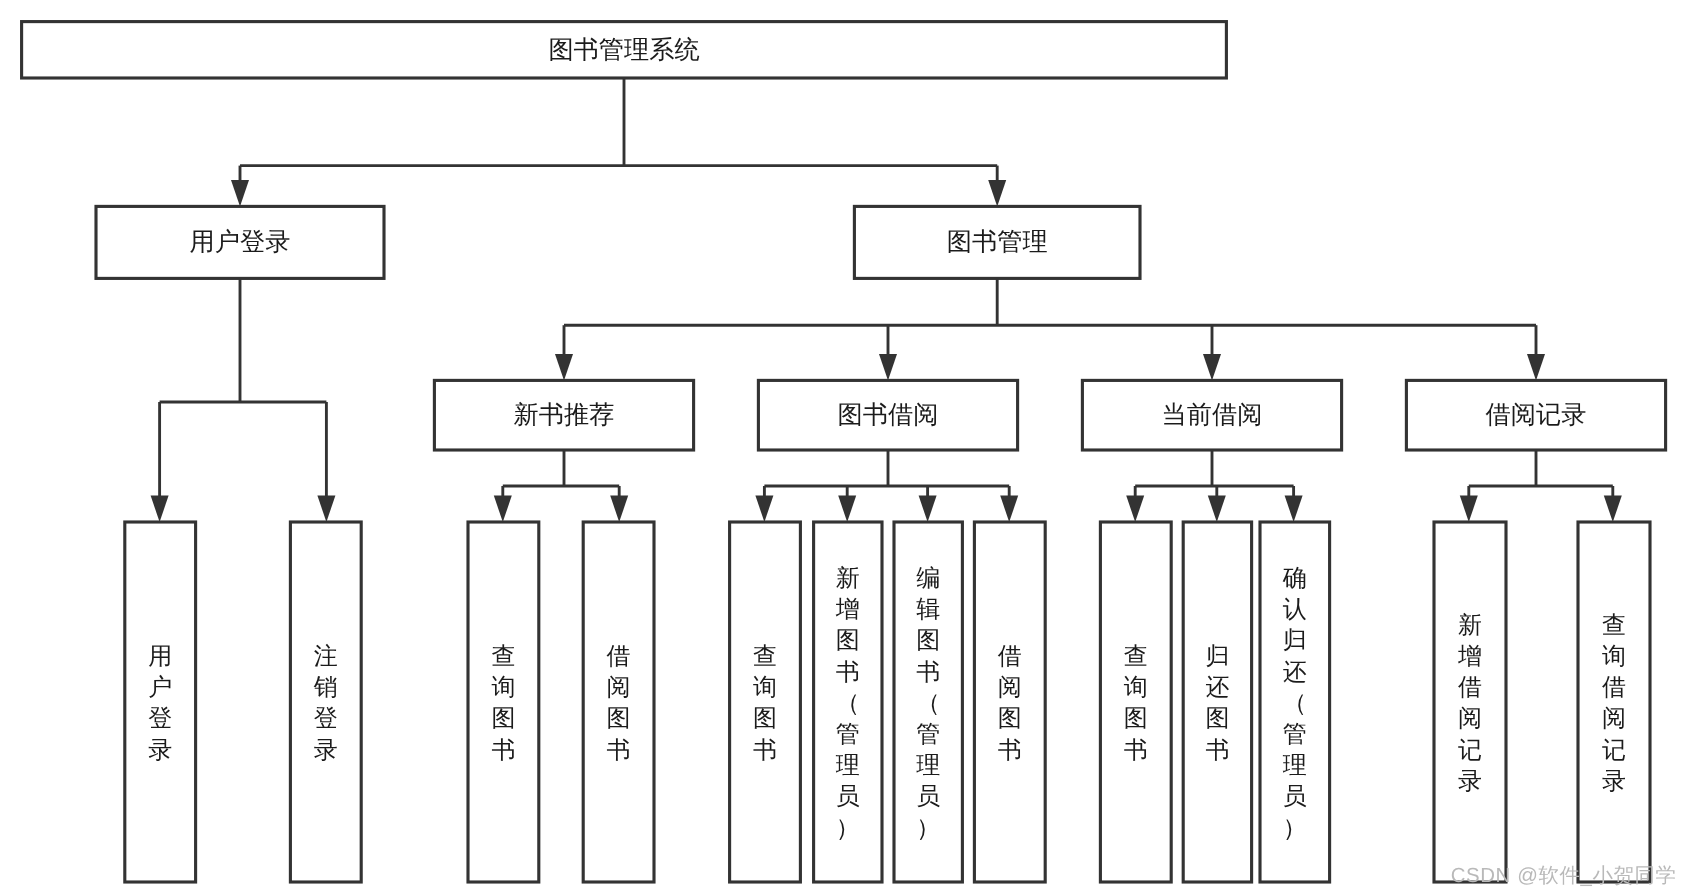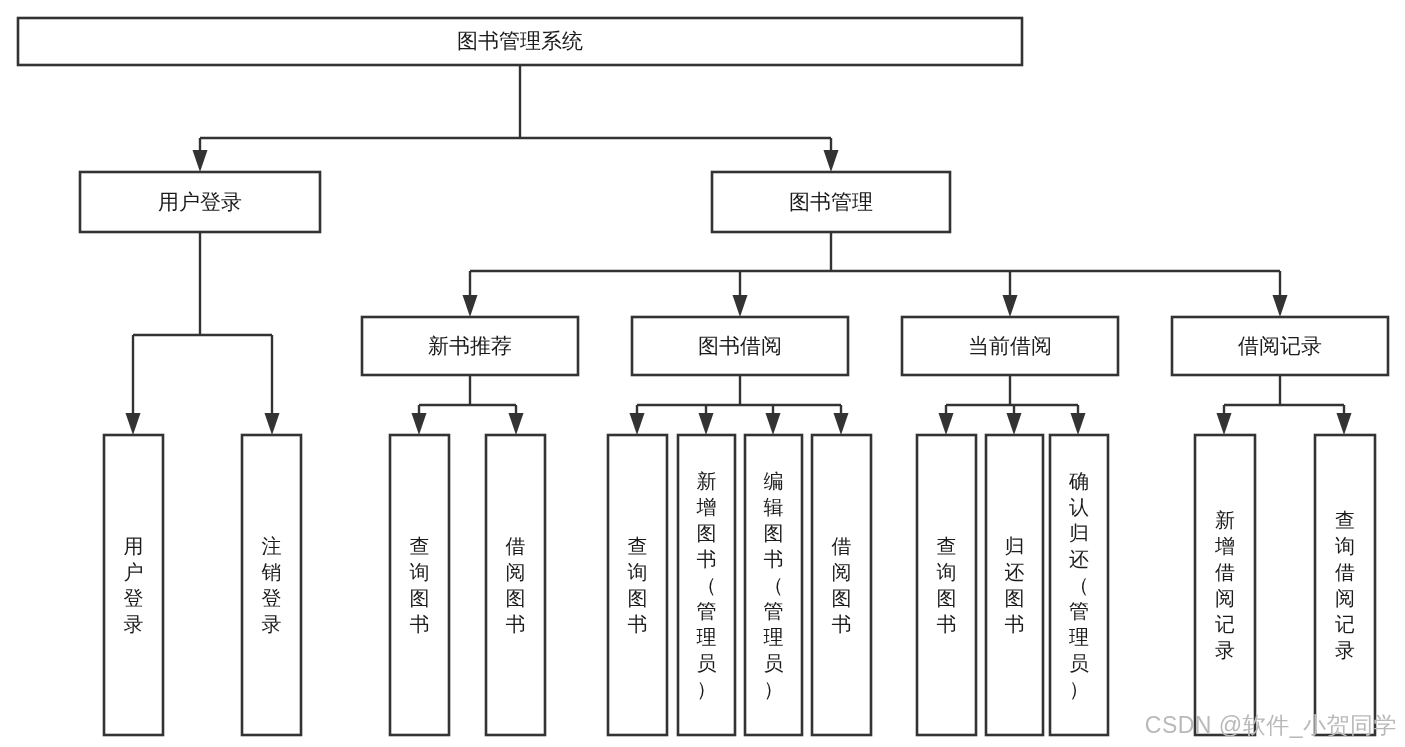--- a/index.html
+++ b/index.html
@@ -55,21 +55,21 @@
     font-family: "Liberation Sans", "DejaVu Sans", sans-serif;
     font-size: 20px;
     fill: #1b1b1b;
     text-anchor: middle;
   }
   .watermark-text {
     position: absolute;
     right: 8px;
     bottom: 6px;
     font-family: "Liberation Sans", "DejaVu Sans", sans-serif;
-    font-size: 23px;
+    font-size: 17px;
     color: #b9b9b9;
     white-space: nowrap;
     letter-spacing: 0.5px;
     user-select: none;
   }
 </style>
 </head>
 <body>
 
 <div id="diagram-root">

